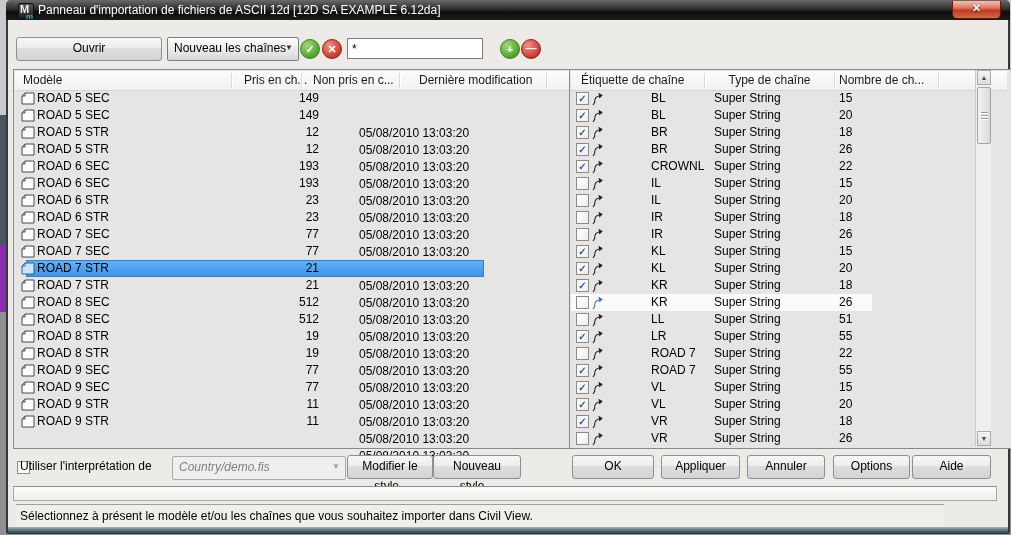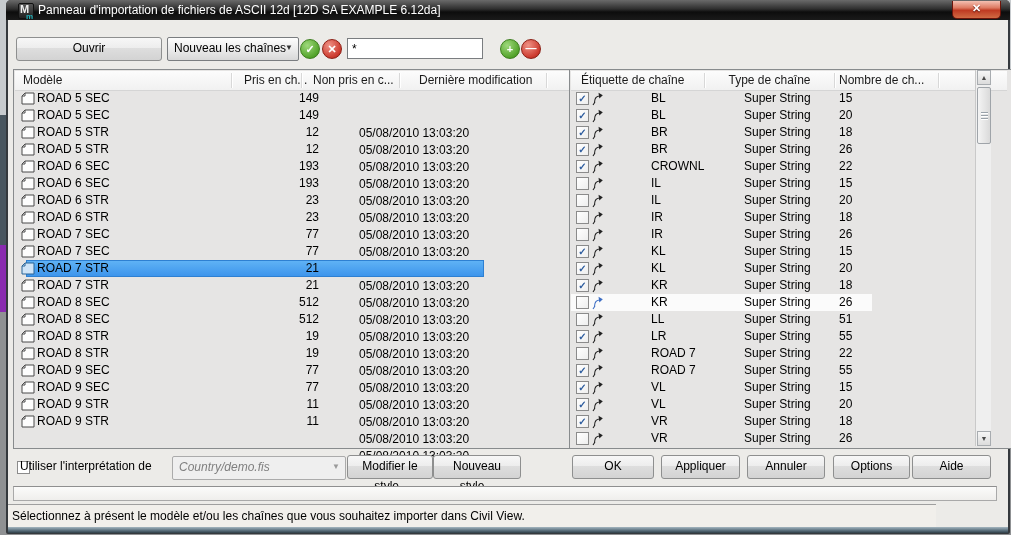--- a/index.html
+++ b/index.html
@@ -47,42 +47,42 @@
   .hovbg{position:absolute;left:0;top:0;width:301px;height:17px;background:#FBFBFB;}
   .licon{position:absolute;left:6px;top:2px;}
   .lname{left:22px;}
   .lcount{left:226px;width:78px;text-align:right;}
   .ldate{left:344px;margin-top:35px;}
   .cb{position:absolute;left:5px;top:2px;width:11px;height:11px;border:1px solid #8b8b8b;background:linear-gradient(135deg,#fff,#eee);
     text-align:center;line-height:11px;font-size:10px;font-weight:bold;color:#2d5c9e;}
   .sicon{position:absolute;left:20px;top:1px;color:#222;}
   .rrow.hov .sicon{color:#3f6fc4;}
   .rlabel{left:50px;margin-left:30px;}
-  .rtype{left:143px;margin-left:30px;}
+  .rtype{left:143px;}
   .rcount{left:268px;}
   
   #vscroll{left:975px;top:70px;width:16px;height:376px;background:#EFEFEF;border-left:1px solid #C9C9C9;box-sizing:border-box;}
   .sbtn{position:absolute;left:1px;width:14px;height:15px;background:linear-gradient(180deg,#F6F6F6,#DCDCDC);border:1px solid #A8ACB0;box-sizing:border-box;
     text-align:center;font-size:7px;line-height:13px;color:#4a4a4a;}
   #sb-up{top:0;}
   #sb-down{bottom:0;}
   #sb-thumb{position:absolute;left:1px;top:17px;width:14px;height:57px;background:linear-gradient(90deg,#F4F4F4,#DADADA);
     border:1px solid #9FA4A9;border-radius:2px;box-sizing:border-box;}
   #sb-thumb i{position:absolute;left:3px;width:7px;height:1px;background:#9aa2aa;border-bottom:1px solid #fff;}
   
   .fbtn{position:absolute;top:455px;height:22px;line-height:20px;}
   #interp-cb{left:17px;top:461px;width:11px;height:11px;border:1px solid #8b8b8b;background:#fff;}
   #interp-label{left:20px;top:458px;height:17px;line-height:17px;}
   #style-combo{left:172px;top:456px;width:172px;height:22px;background:#EFEFEF;border:1px solid #ABABAB;border-radius:2px;color:#7F7F7F;font-style:italic;}
   #style-combo .val{position:absolute;left:6px;top:0;line-height:20px;}
   #style-combo .dd-arrow{color:#9a9a9a;}
   
   #sunken{left:13px;top:486px;width:984px;height:15px;border:1px solid #A9A9A9;border-top-color:#8F8F8F;
     background:linear-gradient(180deg,#fbfbfa,#efeeec);box-sizing:border-box;}
-  #statusbar{left:8px;top:504px;width:928px;height:23px;border-top:1px solid #9f9f9f;background:#F1EFEB;}
+  #statusbar{left:16px;top:504px;width:928px;height:23px;border-top:1px solid #9f9f9f;background:#F1EFEB;}
   #status-text{position:absolute;left:4px;top:0;line-height:22px;}
   #bottom-frame{left:8px;top:527px;width:1000px;height:6px;background:linear-gradient(180deg,#A5B6C0 0,#5E7380 55%,#2F3E47 100%);}
 </style>
 </head>
 <body>
 
 <div id="canvas">
   <div class="abs" id="win"></div>
 
   <div class="abs" id="titlebar">

